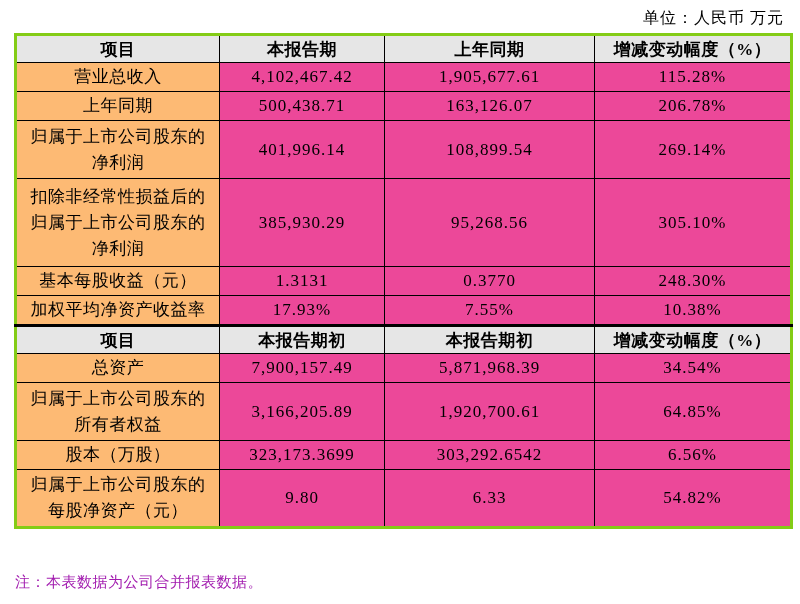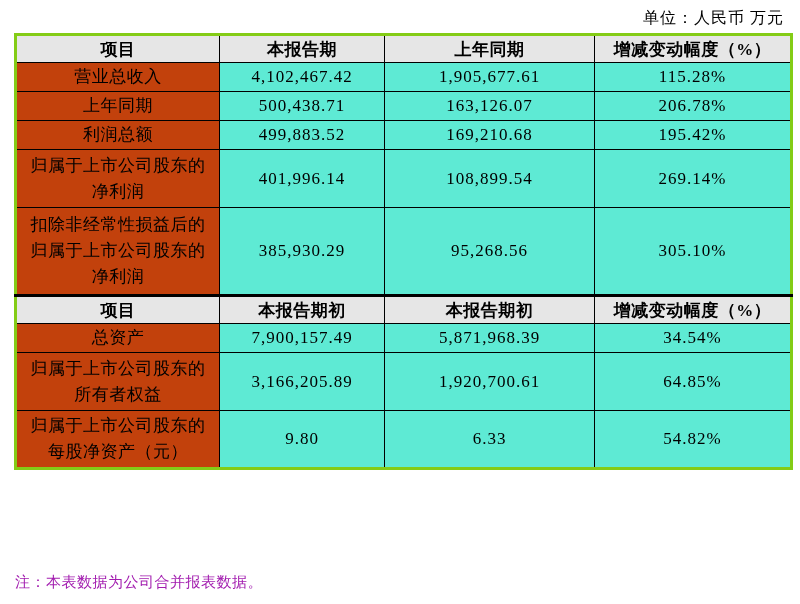--- a/index.html
+++ b/index.html
@@ -40,26 +40,26 @@
     padding: 1px 4px;
   }
   tr.header-row th {
     background: #e6e6e6;
     font-weight: bold;
     height: 28px;
     letter-spacing: 0.5px;
   }
   tr.section2-start th { border-top: 3px solid #000000; }
   td.label {
-    background: #c2410c;
+    background: #fdba74;
     white-space: pre-line;
     line-height: 26px;
     letter-spacing: 0.5px;
   }
-  td.num { background: #5eead4; letter-spacing: 1px; }
+  td.num { background: #ec4899; letter-spacing: 1px; }
   tr.rh1 td { height: 29px; }
   tr.rh2 td { height: 58px; }
   tr.rh3 td { height: 88px; }
   .note {
     position: absolute;
     top: 573px;
     left: 15px;
     font-size: 15px;
     letter-spacing: 0.5px;
     color: #a21caf;
@@ -93,40 +93,46 @@
         <td class="num">4,102,467.42</td>
         <td class="num">1,905,677.61</td>
         <td class="num">115.28%</td>
       </tr>
       <tr class="rh1">
         <td class="label">上年同期</td>
         <td class="num">500,438.71</td>
         <td class="num">163,126.07</td>
         <td class="num">206.78%</td>
       </tr>
-      <tr class="rh1">
-        <td class="label">利润总额</td>
-        <td class="num">499,883.52</td>
-        <td class="num">169,210.68</td>
-        <td class="num">195.42%</td>
-      </tr>
       <tr class="rh2">
         <td class="label">归属于上市公司股东的
 净利润</td>
         <td class="num">401,996.14</td>
         <td class="num">108,899.54</td>
         <td class="num">269.14%</td>
       </tr>
       <tr class="rh3">
         <td class="label">扣除非经常性损益后的
 归属于上市公司股东的
 净利润</td>
         <td class="num">385,930.29</td>
         <td class="num">95,268.56</td>
         <td class="num">305.10%</td>
+      </tr>
+      <tr class="rh1">
+        <td class="label">基本每股收益（元）</td>
+        <td class="num">1.3131</td>
+        <td class="num">0.3770</td>
+        <td class="num">248.30%</td>
+      </tr>
+      <tr class="rh1">
+        <td class="label">加权平均净资产收益率</td>
+        <td class="num">17.93%</td>
+        <td class="num">7.55%</td>
+        <td class="num">10.38%</td>
       </tr>
 
       <tr class="header-row section2-start">
         <th>项目</th>
         <th>本报告期初</th>
         <th>本报告期初</th>
         <th>增减变动幅度（%）</th>
       </tr>
 
       <tr class="rh1">
@@ -135,20 +141,26 @@
         <td class="num">5,871,968.39</td>
         <td class="num">34.54%</td>
       </tr>
       <tr class="rh2">
         <td class="label">归属于上市公司股东的
 所有者权益</td>
         <td class="num">3,166,205.89</td>
         <td class="num">1,920,700.61</td>
         <td class="num">64.85%</td>
       </tr>
+      <tr class="rh1">
+        <td class="label">股本（万股）</td>
+        <td class="num">323,173.3699</td>
+        <td class="num">303,292.6542</td>
+        <td class="num">6.56%</td>
+      </tr>
       <tr class="rh2">
         <td class="label">归属于上市公司股东的
 每股净资产（元）</td>
         <td class="num">9.80</td>
         <td class="num">6.33</td>
         <td class="num">54.82%</td>
       </tr>
     </tbody>
   </table>
 

